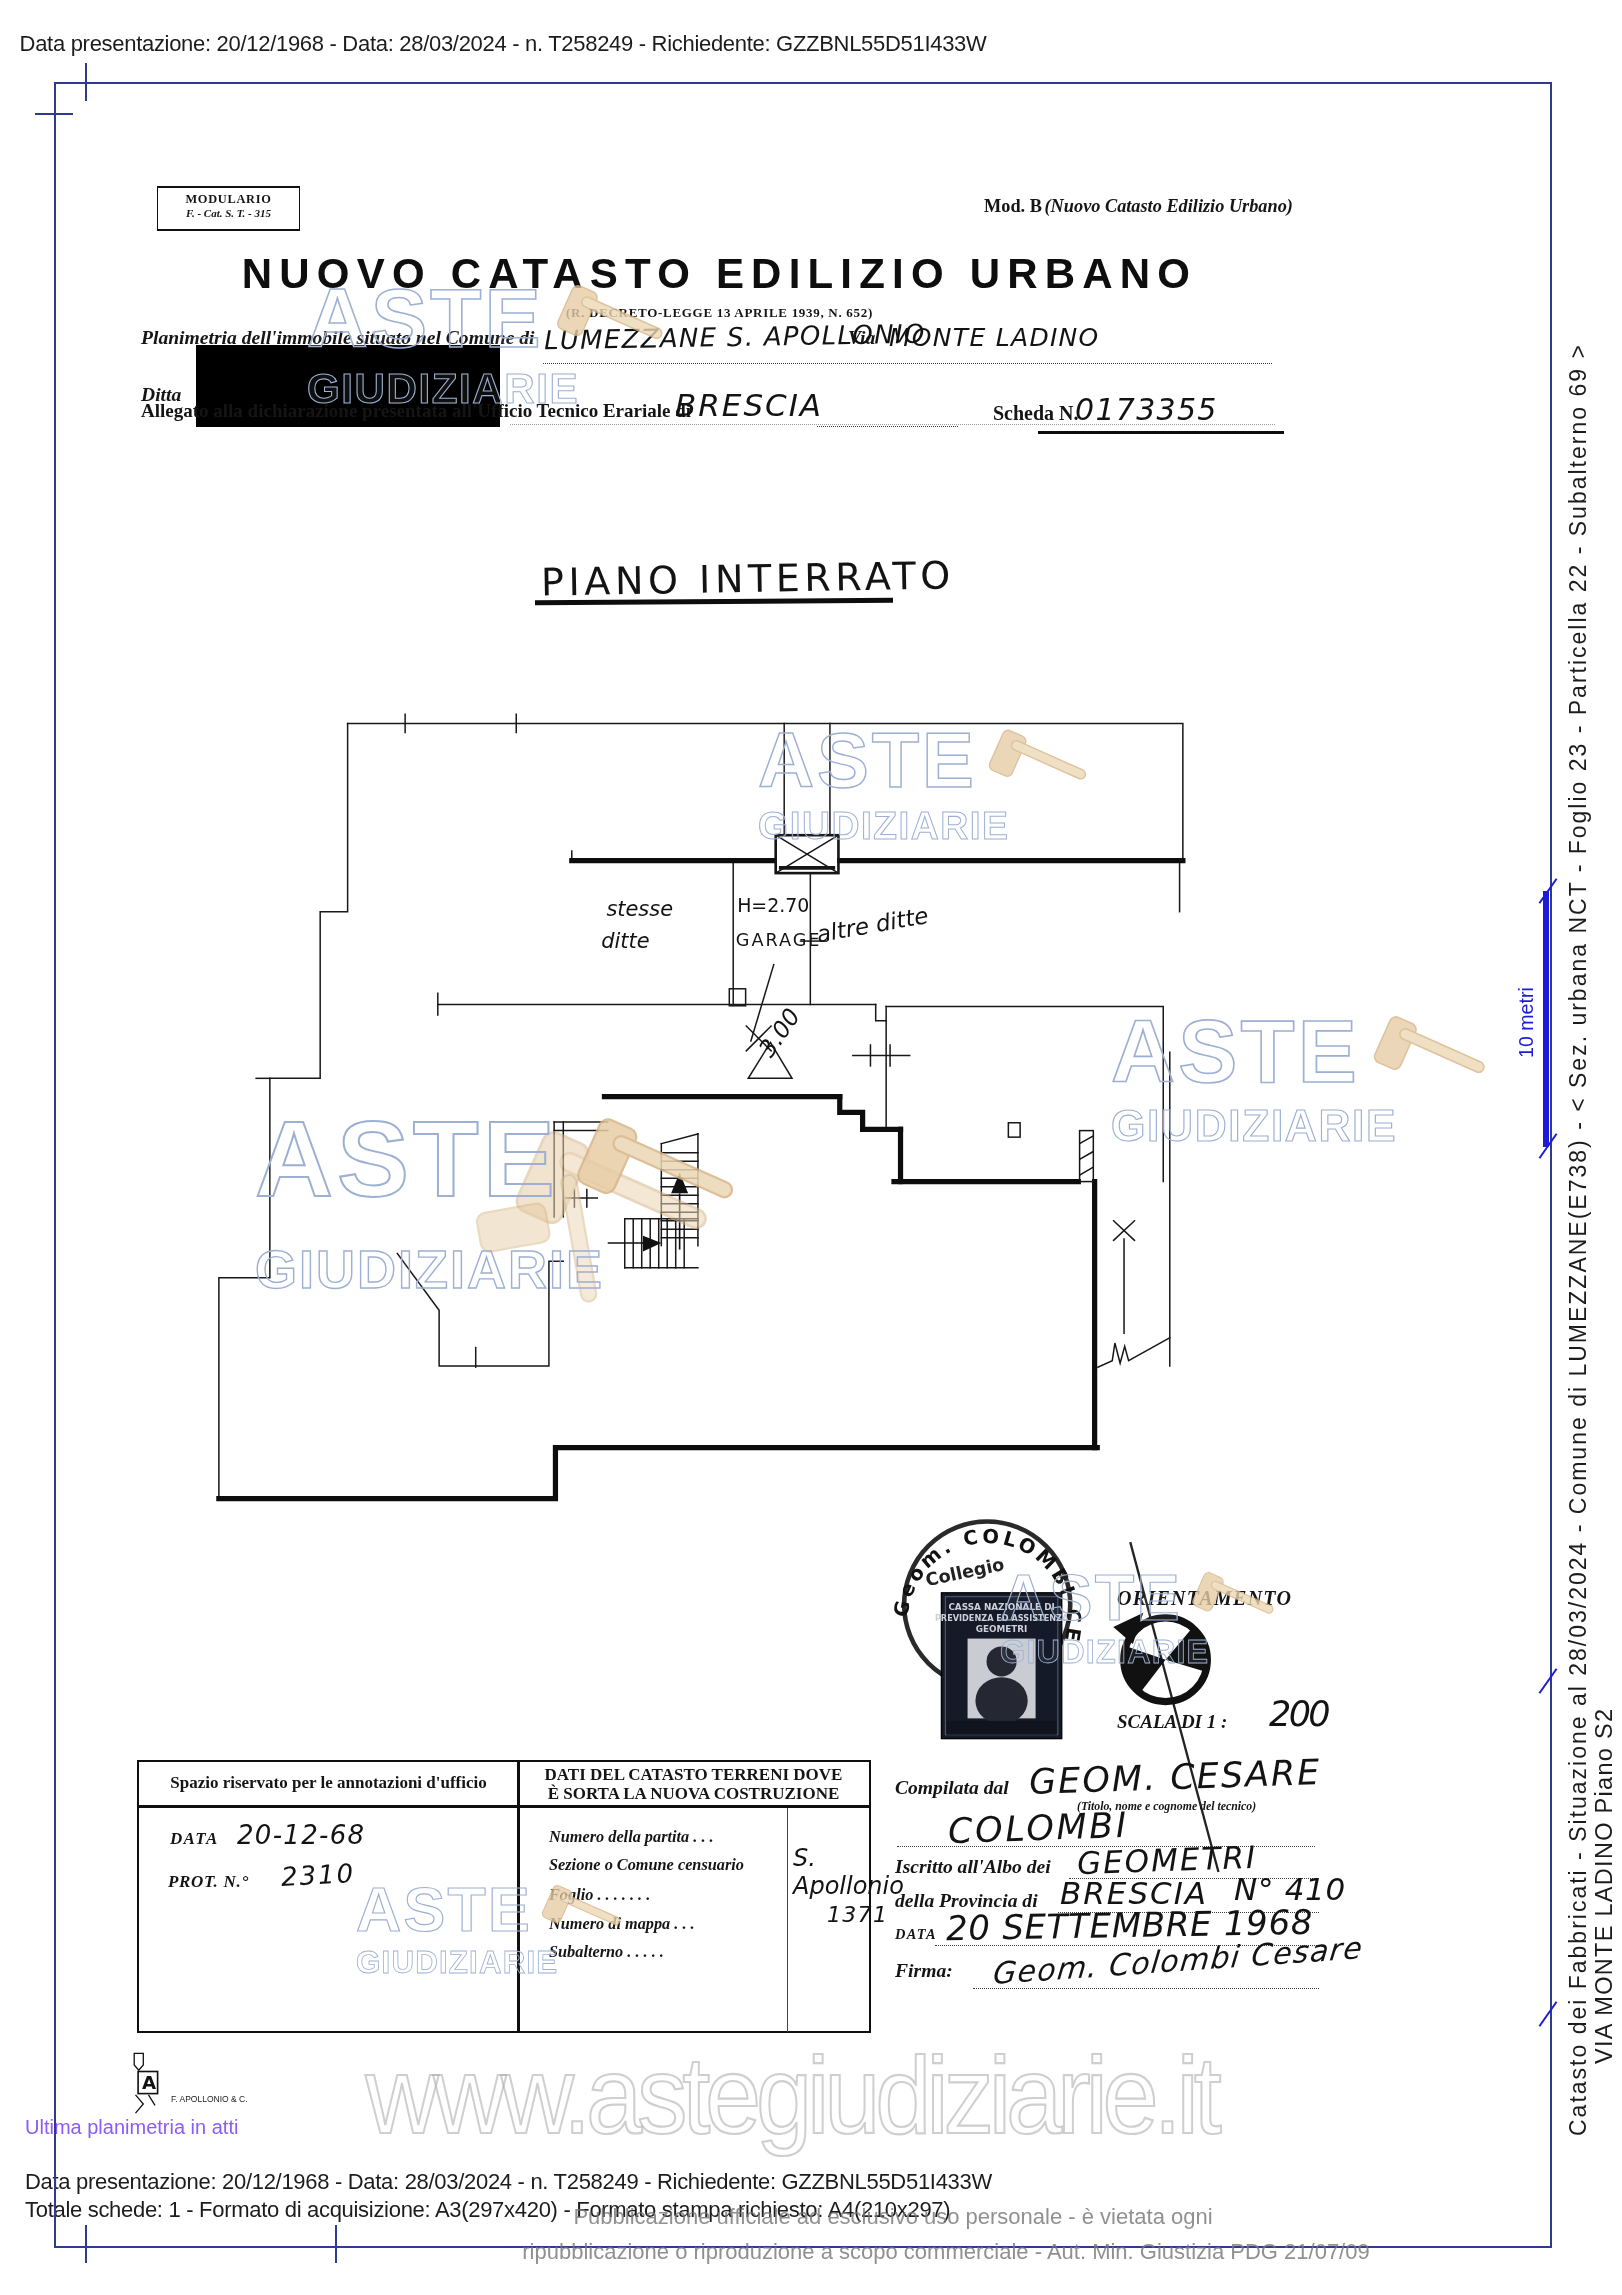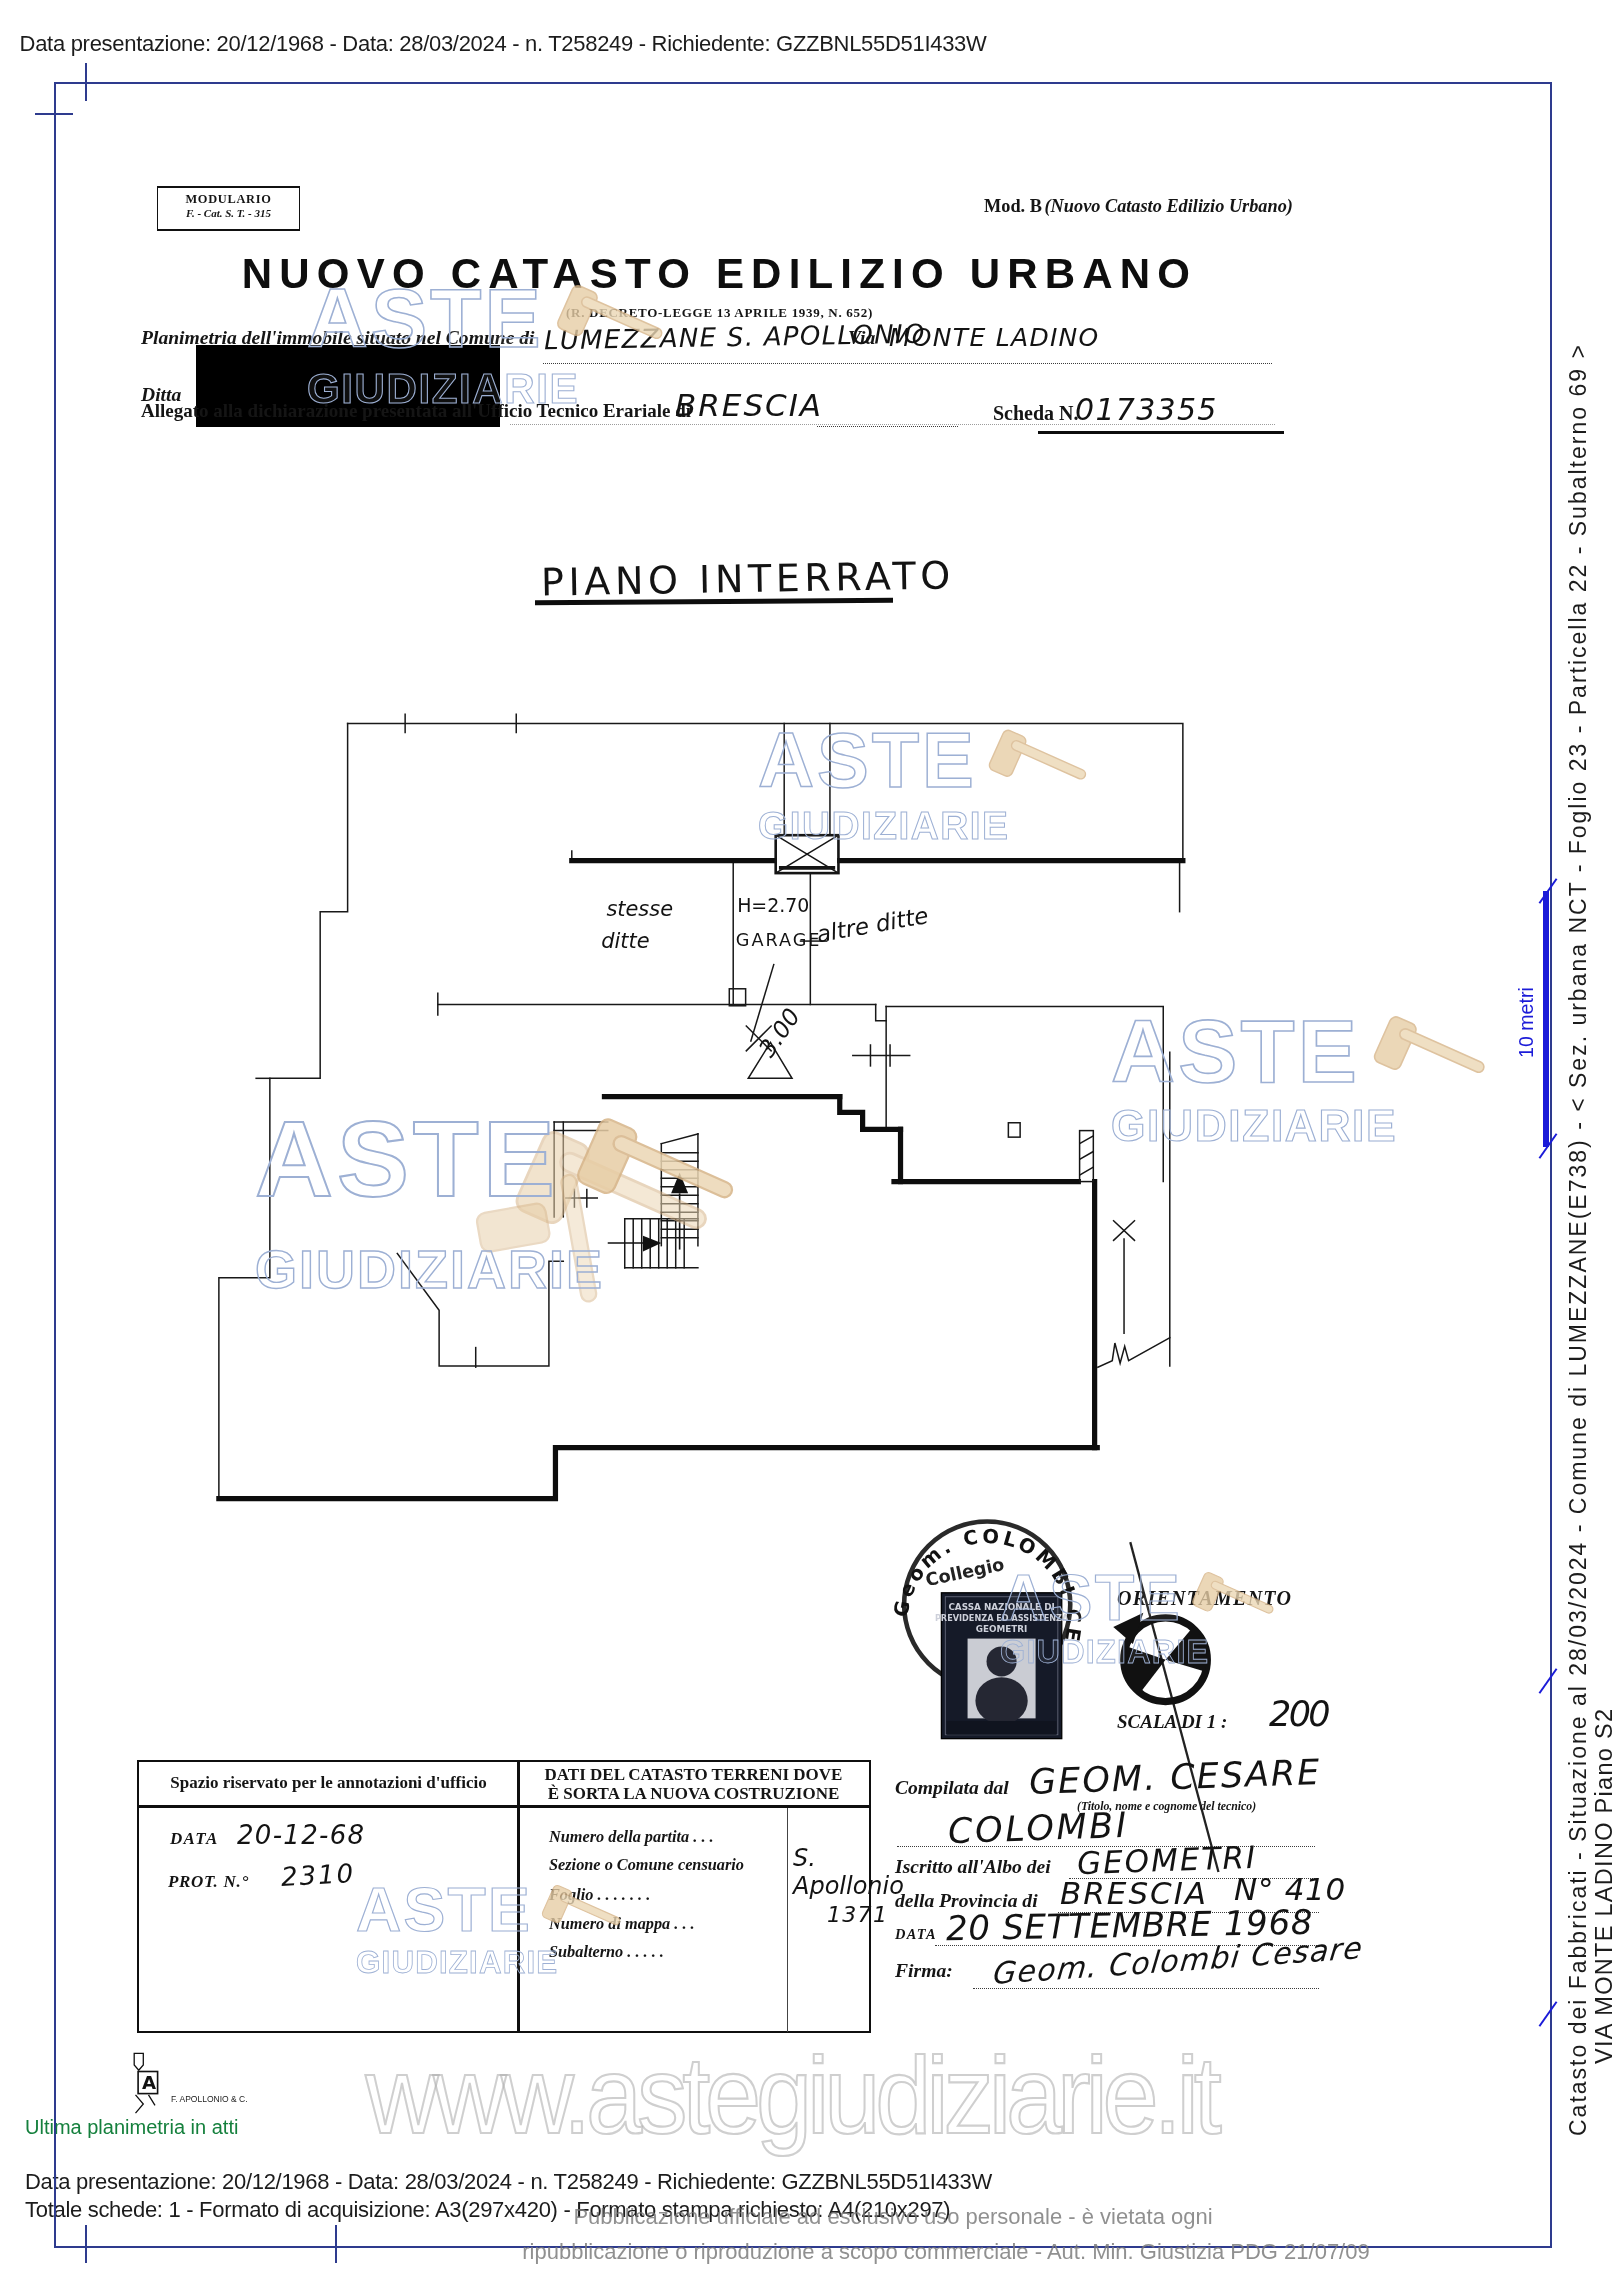--- a/index.html
+++ b/index.html
@@ -340,20 +340,20 @@
   <rect x="58" y="62" width="170" height="20" rx="10" transform="rotate(24 143 72)" fill="#ecd7b4" stroke="#d6b488" stroke-width="3"></rect>
 </svg>
 <svg style="left:471px;top:1163px;z-index:5;" width="196" height="170" viewBox="0 0 260 170" opacity=".5">
   <rect x="30" y="12" width="52" height="92" rx="12" transform="rotate(80 56 58)" fill="#e7cda5" stroke="#d6b488" stroke-width="3"></rect>
   <rect x="58" y="62" width="170" height="20" rx="10" transform="rotate(80 143 72)" fill="#ecd7b4" stroke="#d6b488" stroke-width="3"></rect>
 </svg>
 
 <div class="abs sans" style="left:0;top:2038px;width:1582px;text-align:center;font-size:101px;letter-spacing:-5.2px;
             color:rgba(255,255,255,0.6);-webkit-text-stroke:2px rgba(175,175,175,0.6);z-index:5;transform:scaleY(1.08);">www.astegiudiziarie.it</div>
 
-<div class="abs sans" style="left:25px;top:2116px;font-size:20px;color:#15803d;z-index:3;">Ultima planimetria in atti</div>
+<div class="abs sans" style="left:25px;top:2116px;font-size:20px;color:#8b5cf6;z-index:3;">Ultima planimetria in atti</div>
 
 <div class="abs sans" style="left:25px;top:2169px;font-size:22px;letter-spacing:-0.3px;color:#1c1c1c;z-index:3;">Data presentazione: 20/12/1968 - Data: 28/03/2024 - n. T258249 - Richiedente: GZZBNL55D51I433W</div>
 <div class="abs sans" style="left:25px;top:2197px;font-size:22px;letter-spacing:-0.3px;color:#1c1c1c;z-index:3;">Totale schede: 1 - Formato di acquisizione: A3(297x420) - Formato stampa richiesto: A4(210x297)</div>
 
 <div class="abs gray-dis" style="left:163px;top:2204px;width:1460px;text-align:center;font-size:22px;z-index:6;">Pubblicazione ufficiale ad esclusivo uso personale - è vietata ogni</div>
 <div class="abs gray-dis" style="left:216px;top:2239px;width:1460px;text-align:center;font-size:22px;z-index:6;">ripubblicazione o riproduzione a scopo commerciale - Aut. Min. Giustizia PDG 21/07/09</div>
 
 
 </body></html>

